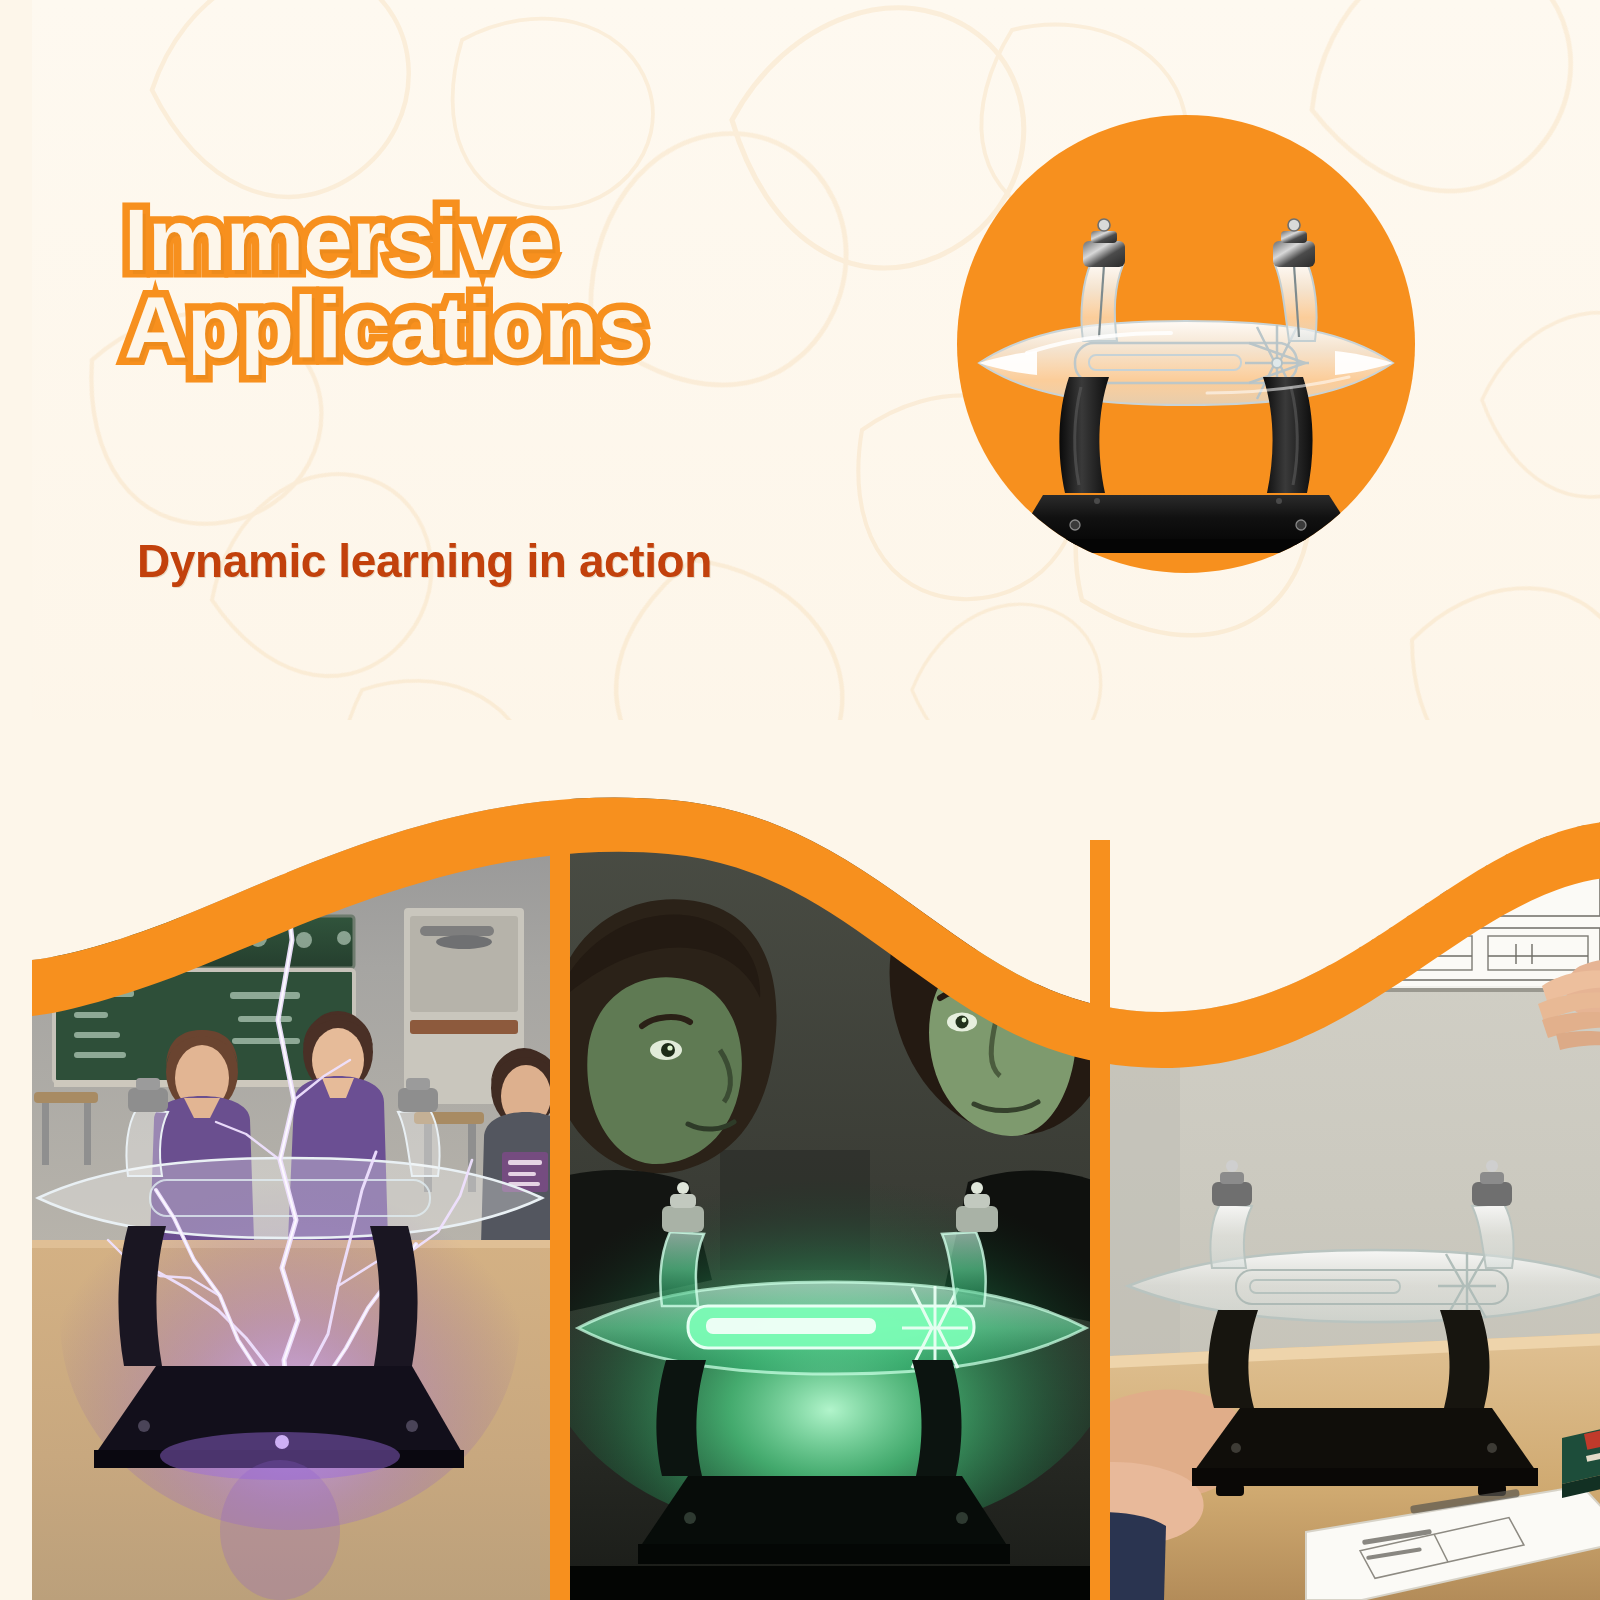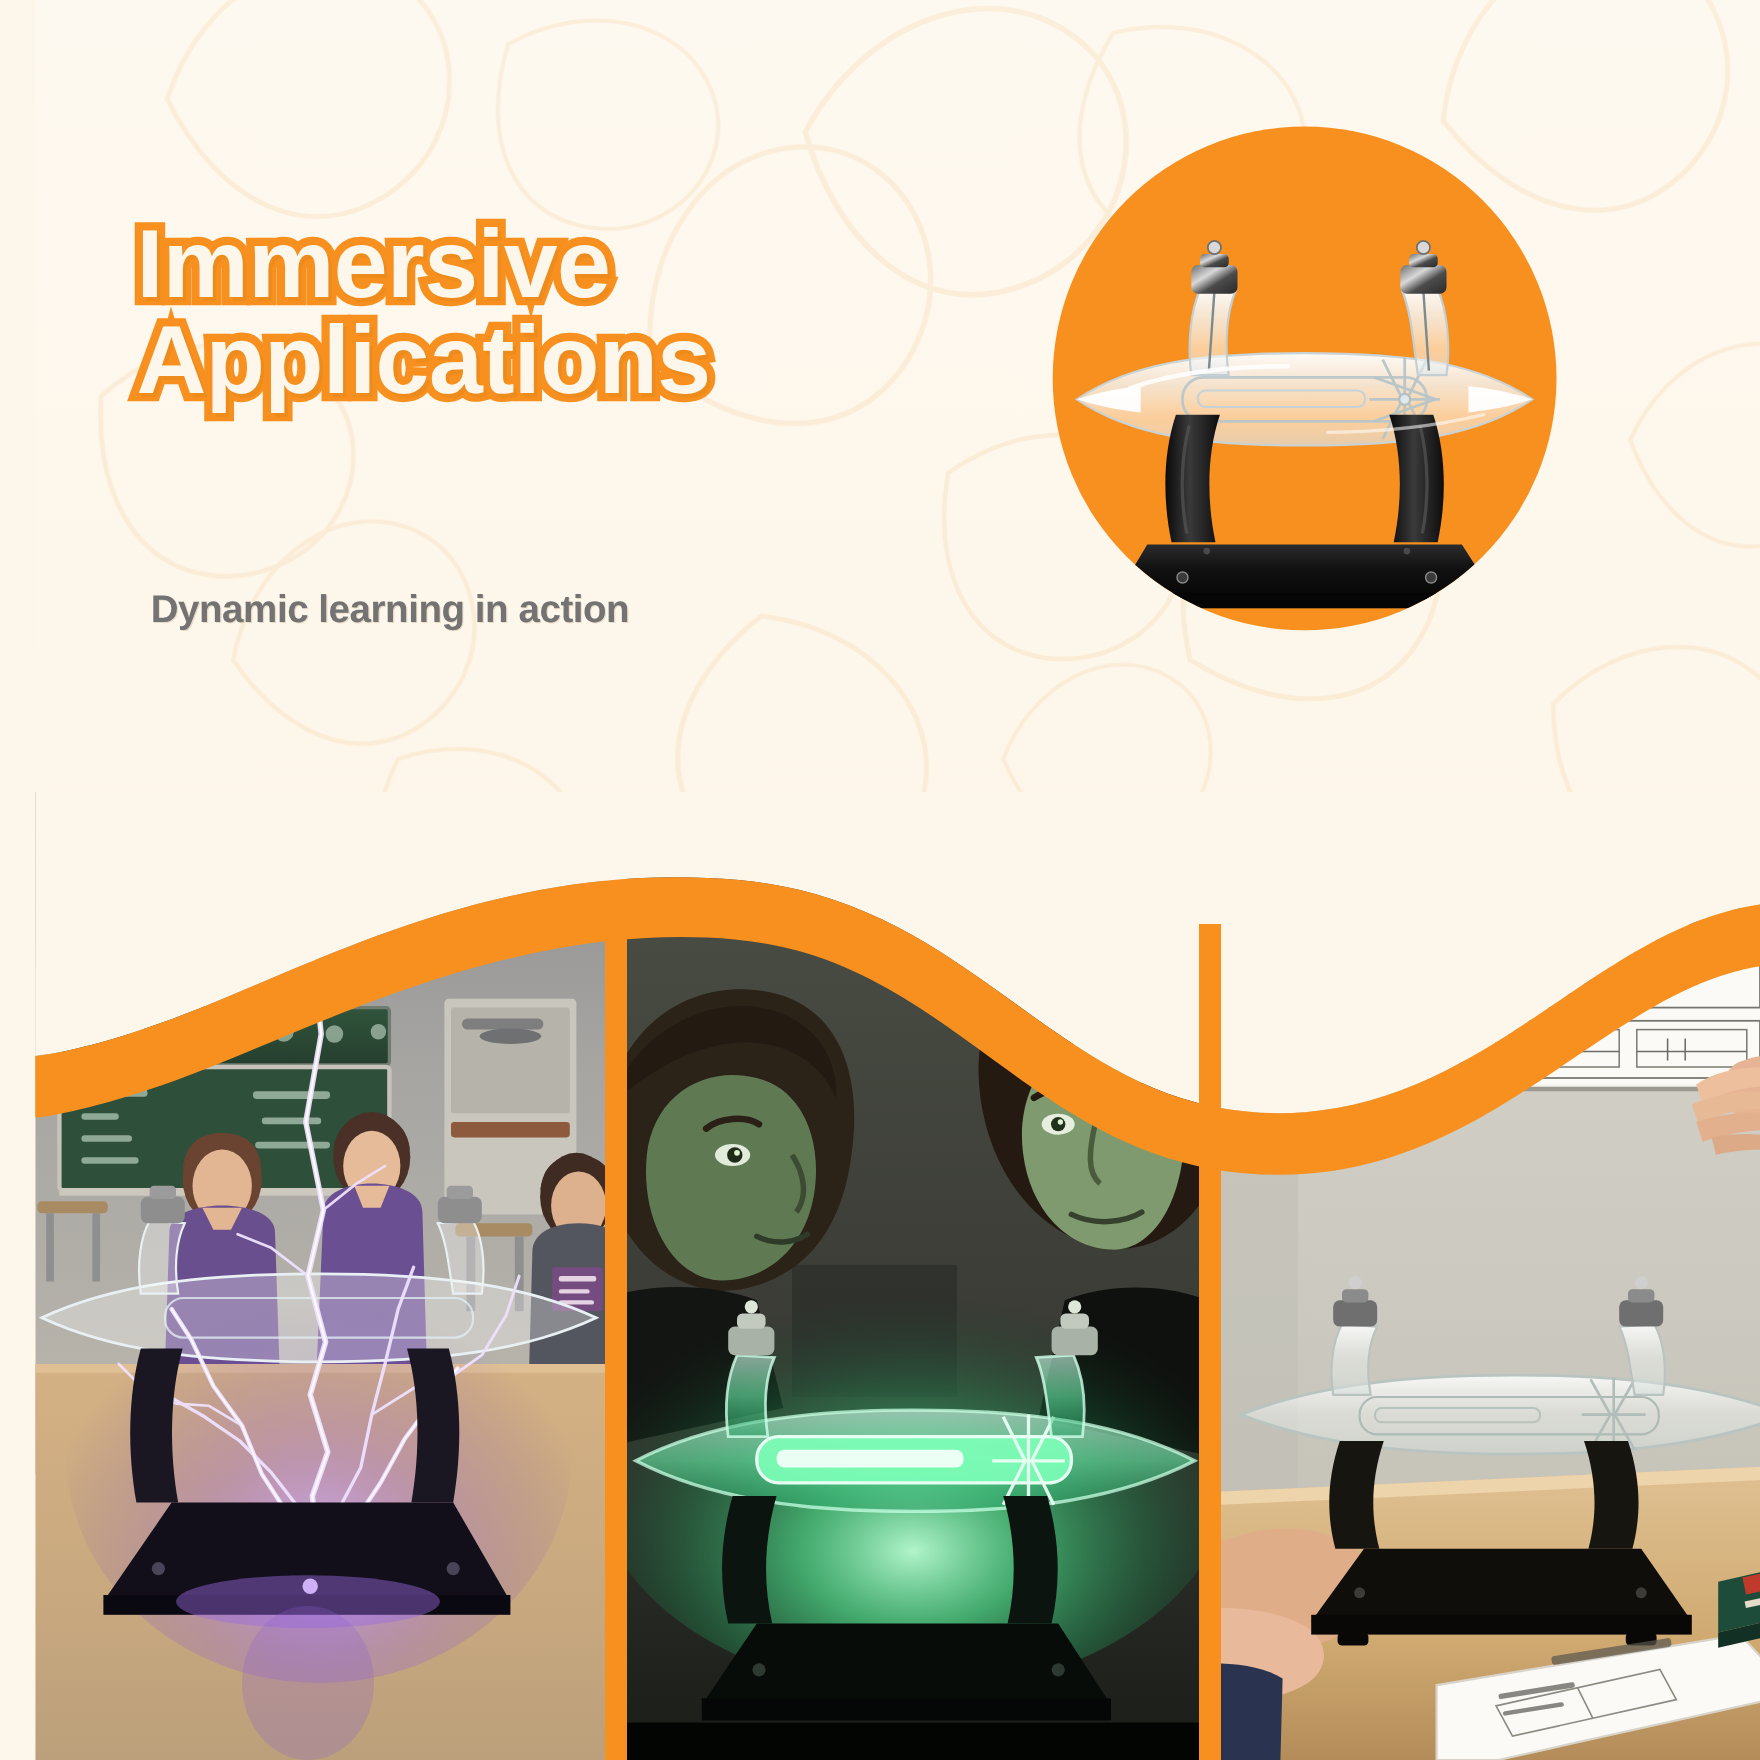--- a/index.html
+++ b/index.html
@@ -45,23 +45,23 @@
     color: #FDF6EA;
     -webkit-text-stroke: 15px #F7901E;
     paint-order: stroke fill;
     text-shadow: 3px 4px 0 rgba(200,120,20,0.20);
     white-space: nowrap;
   }
 
   .subtitle {
     position: absolute;
     left: 105px; top: 534px;
-    font-size: 35px;
+    font-size: 46px;
     font-weight: 700;
-    color: #737373;
+    color: #c2410c;
     letter-spacing: -0.4px;
     white-space: nowrap;
     text-shadow: 1px 1px 0 rgba(140,90,30,0.18);
   }
 
   
   .product-circle {
     position: absolute;
     left: 925px; top: 115px;
     width: 458px; height: 458px;

